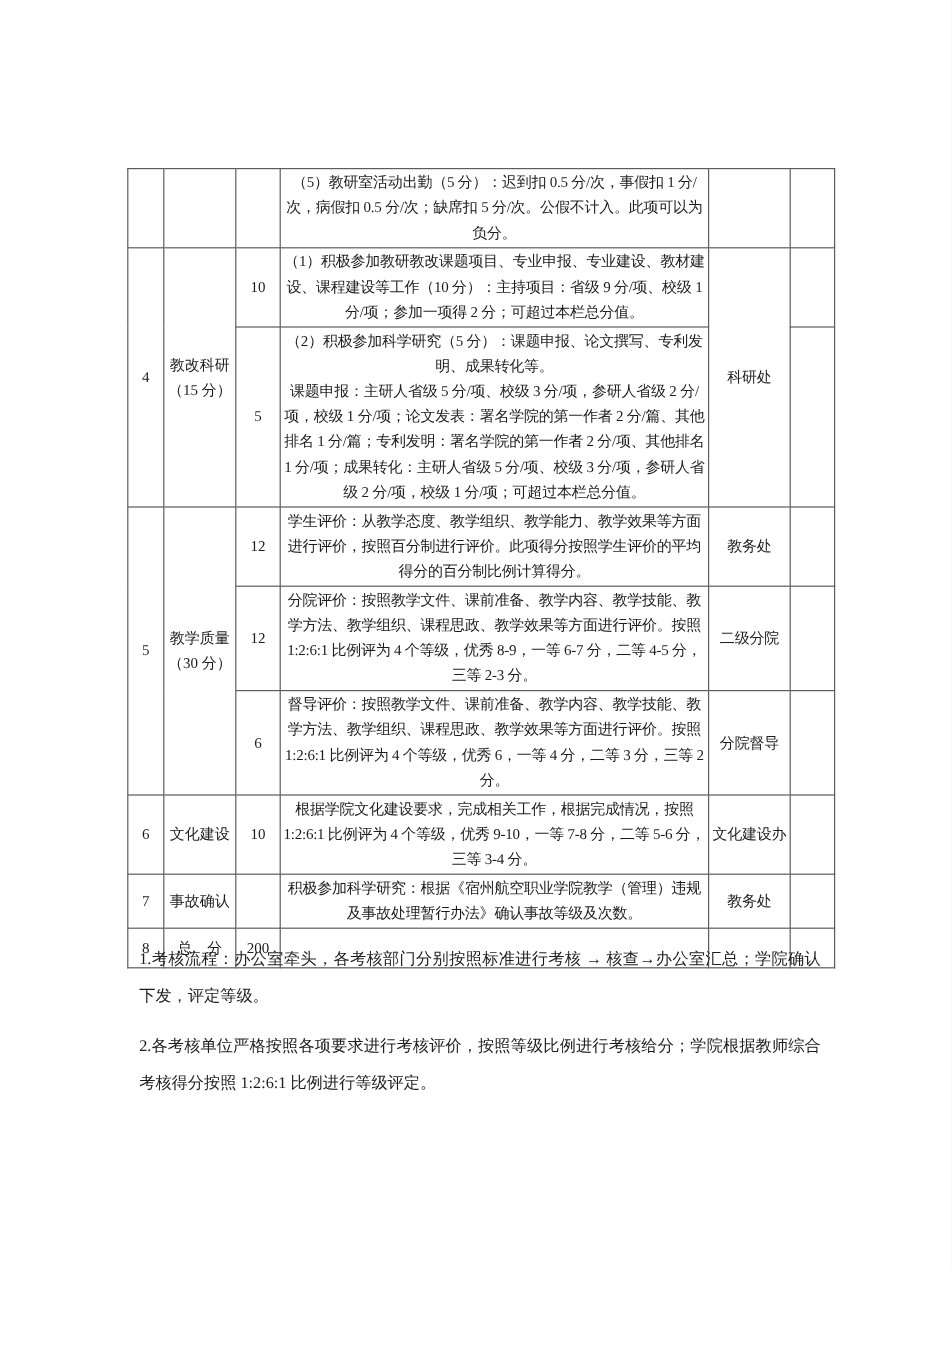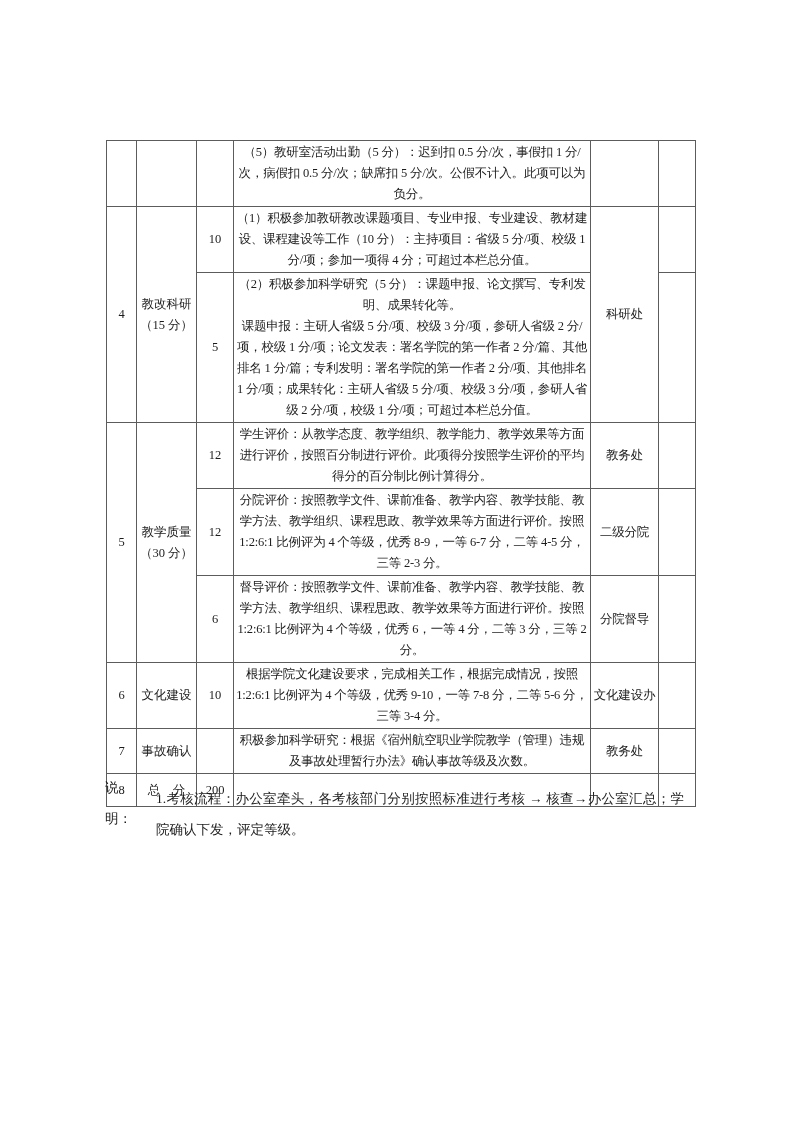--- a/index.html
+++ b/index.html
@@ -55,21 +55,21 @@
       <td></td>
     </tr>
 
     <tr class="h63">
       <td rowspan="2">4</td>
       <td rowspan="2">
         <div>教改科研</div>
         <div>（15 分）</div>
       </td>
       <td>10</td>
-      <td class="content">（1）积极参加教研教改课题项目、专业申报、专业建设、教材建设、课程建设等工作（10 分）：主持项目：省级 5 分/项、校级 1 分/项；参加一项得 4 分；可超过本栏总分值。</td>
+      <td class="content">（1）积极参加教研教改课题项目、专业申报、专业建设、教材建设、课程建设等工作（10 分）：主持项目：省级 9 分/项、校级 1 分/项；参加一项得 2 分；可超过本栏总分值。</td>
       <td rowspan="2" class="dept">科研处</td>
       <td></td>
     </tr>
     <tr class="h149">
       <td>5</td>
       <td class="content prewrap">（2）积极参加科学研究（5 分）：课题申报、论文撰写、专利发明、成果转化等。
 课题申报：主研人省级 5 分/项、校级 3 分/项，参研人省级 2 分/项，校级 1 分/项；论文发表：署名学院的第一作者 2 分/篇、其他排名 1 分/篇；专利发明：署名学院的第一作者 2 分/项、其他排名 1 分/项；成果转化：主研人省级 5 分/项、校级 3 分/项，参研人省级 2 分/项，校级 1 分/项；可超过本栏总分值。</td>
       <td></td>
     </tr>
 
@@ -120,19 +120,19 @@
       <td>总　分</td>
       <td>200</td>
       <td class="content"></td>
       <td class="dept"></td>
       <td></td>
     </tr>
   </tbody>
     </table>
 
   <div class="notes">
-    <div class="label">说明：</div>
     <div class="body">
       <p>1.考核流程：办公室牵头，各考核部门分别按照标准进行考核 → 核查→办公室汇总；学院确认下发，评定等级。</p>
+      <p>2.各考核单位严格按照各项要求进行考核评价，按照等级比例进行考核给分；学院根据教师综合考核得分按照 1:2:6:1 比例进行等级评定。</p>
     </div>
   </div>
 
 </div>
 
 </body></html>

